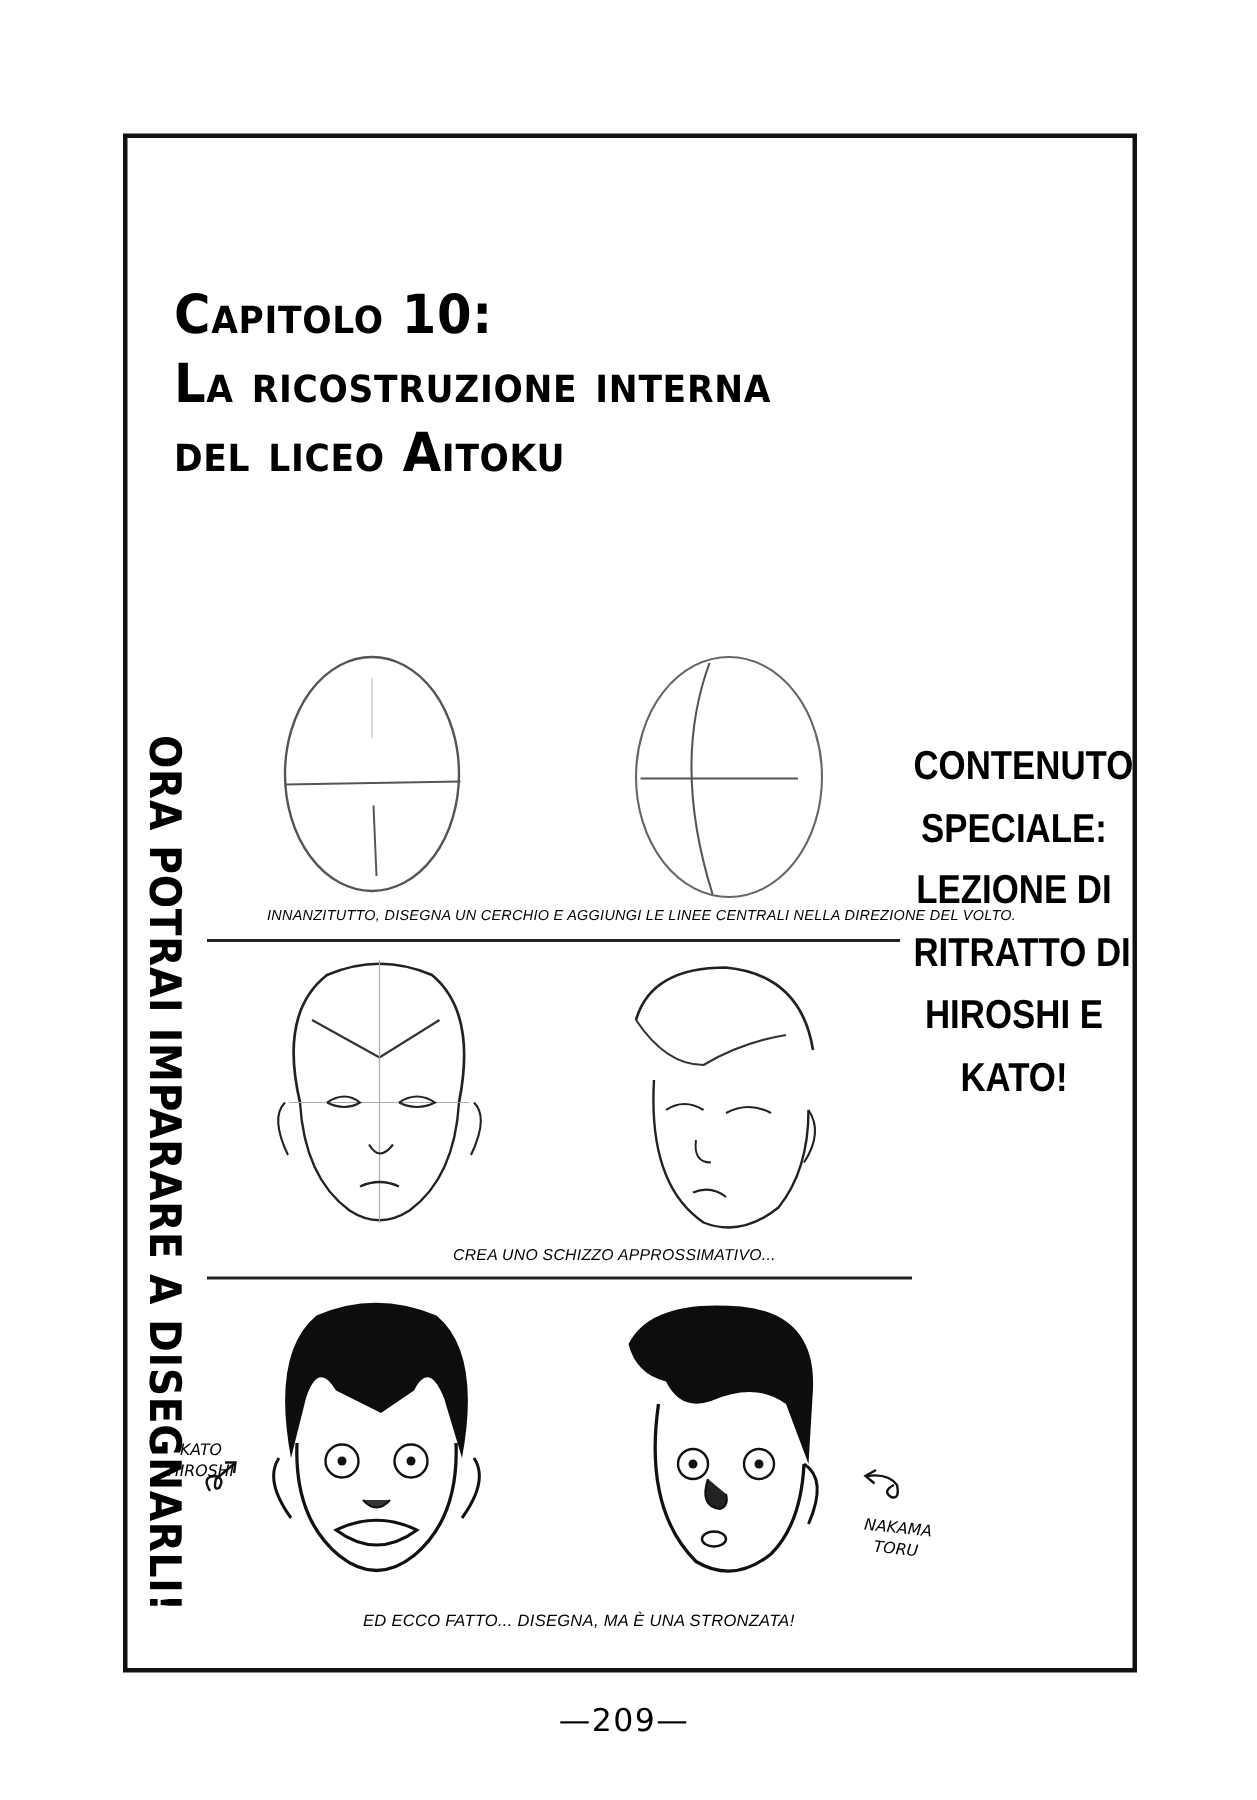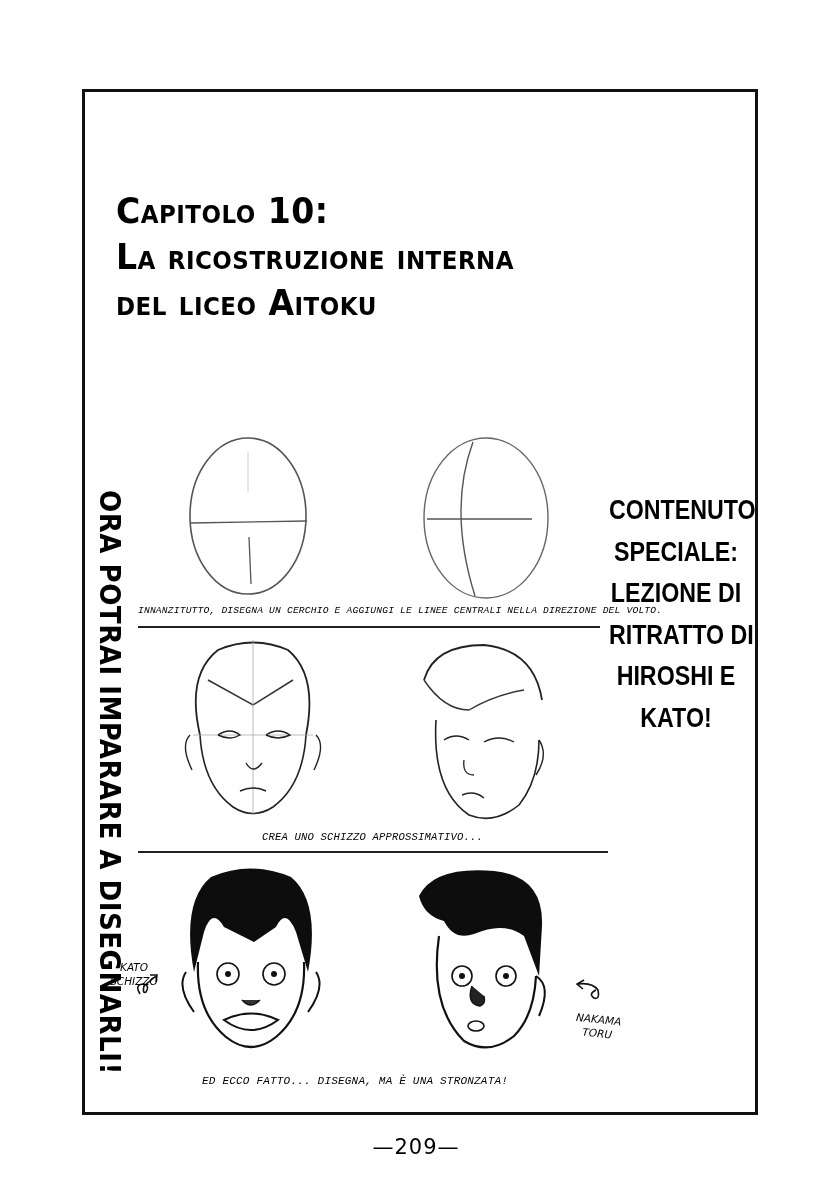--- a/index.html
+++ b/index.html
@@ -4,21 +4,21 @@
   <style>
     html, body { margin: 0; padding: 0; background: #ffffff; }
     body { width: 838px; height: 1200px; position: relative; overflow: hidden; font-family: "DejaVu Sans", sans-serif; color: #000; }
     .frame { position: absolute; left: 82px; top: 89px; width: 676px; height: 1026px; border: 3px solid #111; box-sizing: border-box; }
     .title { position: absolute; left: 116px; top: 188px; margin: 0; font-family: "DejaVu Sans", sans-serif; font-weight: 900; font-size: 36px; line-height: 46px; letter-spacing: 0.5px; font-variant: small-caps; transform: scaleX(0.92); transform-origin: left top; }
     .title .line { display: block; white-space: nowrap; }
     .vertical-text { position: absolute; left: 88px; top: 490px; width: 44px; height: 450px; }
     .vertical-text span { position: absolute; left: 0; top: 0; width: 450px; height: 44px; transform-origin: 0 0; transform: translate(44px, 0) rotate(90deg); font-family: "DejaVu Sans Condensed", "DejaVu Sans", sans-serif; font-weight: 700; font-size: 29px; line-height: 44px; letter-spacing: 0.5px; white-space: nowrap; text-align: center; }
     .special { position: absolute; left: 598px; top: 490px; width: 156px; text-align: center; font-family: "Liberation Sans", sans-serif; font-weight: 700; font-size: 27px; line-height: 41.5px; transform: scaleX(0.86); transform-origin: center top; }
     .special span { display: block; white-space: nowrap; }
-    .caption { position: absolute; font-family: Liberation Mono, monospace; font-size: 10.5px; white-space: nowrap; letter-spacing: 0.2px; font-style: italic; }
+    .caption { position: absolute; font-family: Liberation Sans, sans-serif; font-size: 10.5px; white-space: nowrap; letter-spacing: 0.2px; font-style: italic; margin-left: 40px; }
     .divider { position: absolute; height: 2px; background: #222; }
     .name-tag { position: absolute; font-family: "DejaVu Sans", sans-serif; font-size: 10.5px; line-height: 14px; text-align: center; font-style: italic; }
     .arrow { position: absolute; }
     .page-number { position: absolute; left: 0; width: 832px; top: 1135px; text-align: center; font-family: "DejaVu Sans", sans-serif; font-size: 21px; letter-spacing: 1px; }
     .drawing { position: absolute; }
   </style>
 </head>
 <body>
 
 <div class="frame"></div>
@@ -107,21 +107,21 @@
   <ellipse cx="62" cy="160" rx="8" ry="5" fill="#fff" stroke="#111" stroke-width="1.6"></ellipse>
   <path d="M122 110 Q138 120 125 150" fill="none" stroke="#111" stroke-width="2"></path>
 </svg>
 
 <svg class="arrow" style="left:134px;top:970px" width="30" height="28" viewBox="0 0 30 28">
   <path d="M6 24 Q0 14 10 14 Q16 16 12 22 Q8 24 10 16 L22 6" fill="none" stroke="#111" stroke-width="1.6"></path>
   <path d="M16 5 L23 5 L22 12" fill="none" stroke="#111" stroke-width="1.6"></path>
 </svg>
 <div class="name-tag" style="left:104px;top:960px;width:60px;">
   <span style="display:block">KATO</span>
-  <span style="display:block">SCHIZZO</span>
+  <span style="display:block">HIROSHI</span>
 </div>
 
 <svg class="arrow" style="left:574px;top:978px" width="34" height="28" viewBox="0 0 34 28">
   <path d="M4 6 Q18 4 24 12 Q26 22 20 20 Q14 16 22 12" fill="none" stroke="#111" stroke-width="1.6"></path>
   <path d="M10 2 L3 6 L9 11" fill="none" stroke="#111" stroke-width="1.6"></path>
 </svg>
 <div class="name-tag" style="left:564px;top:1012px;width:68px;transform:rotate(6deg);">
   <span style="display:block">NAKAMA</span>
   <span style="display:block">TORU</span>
 </div>

